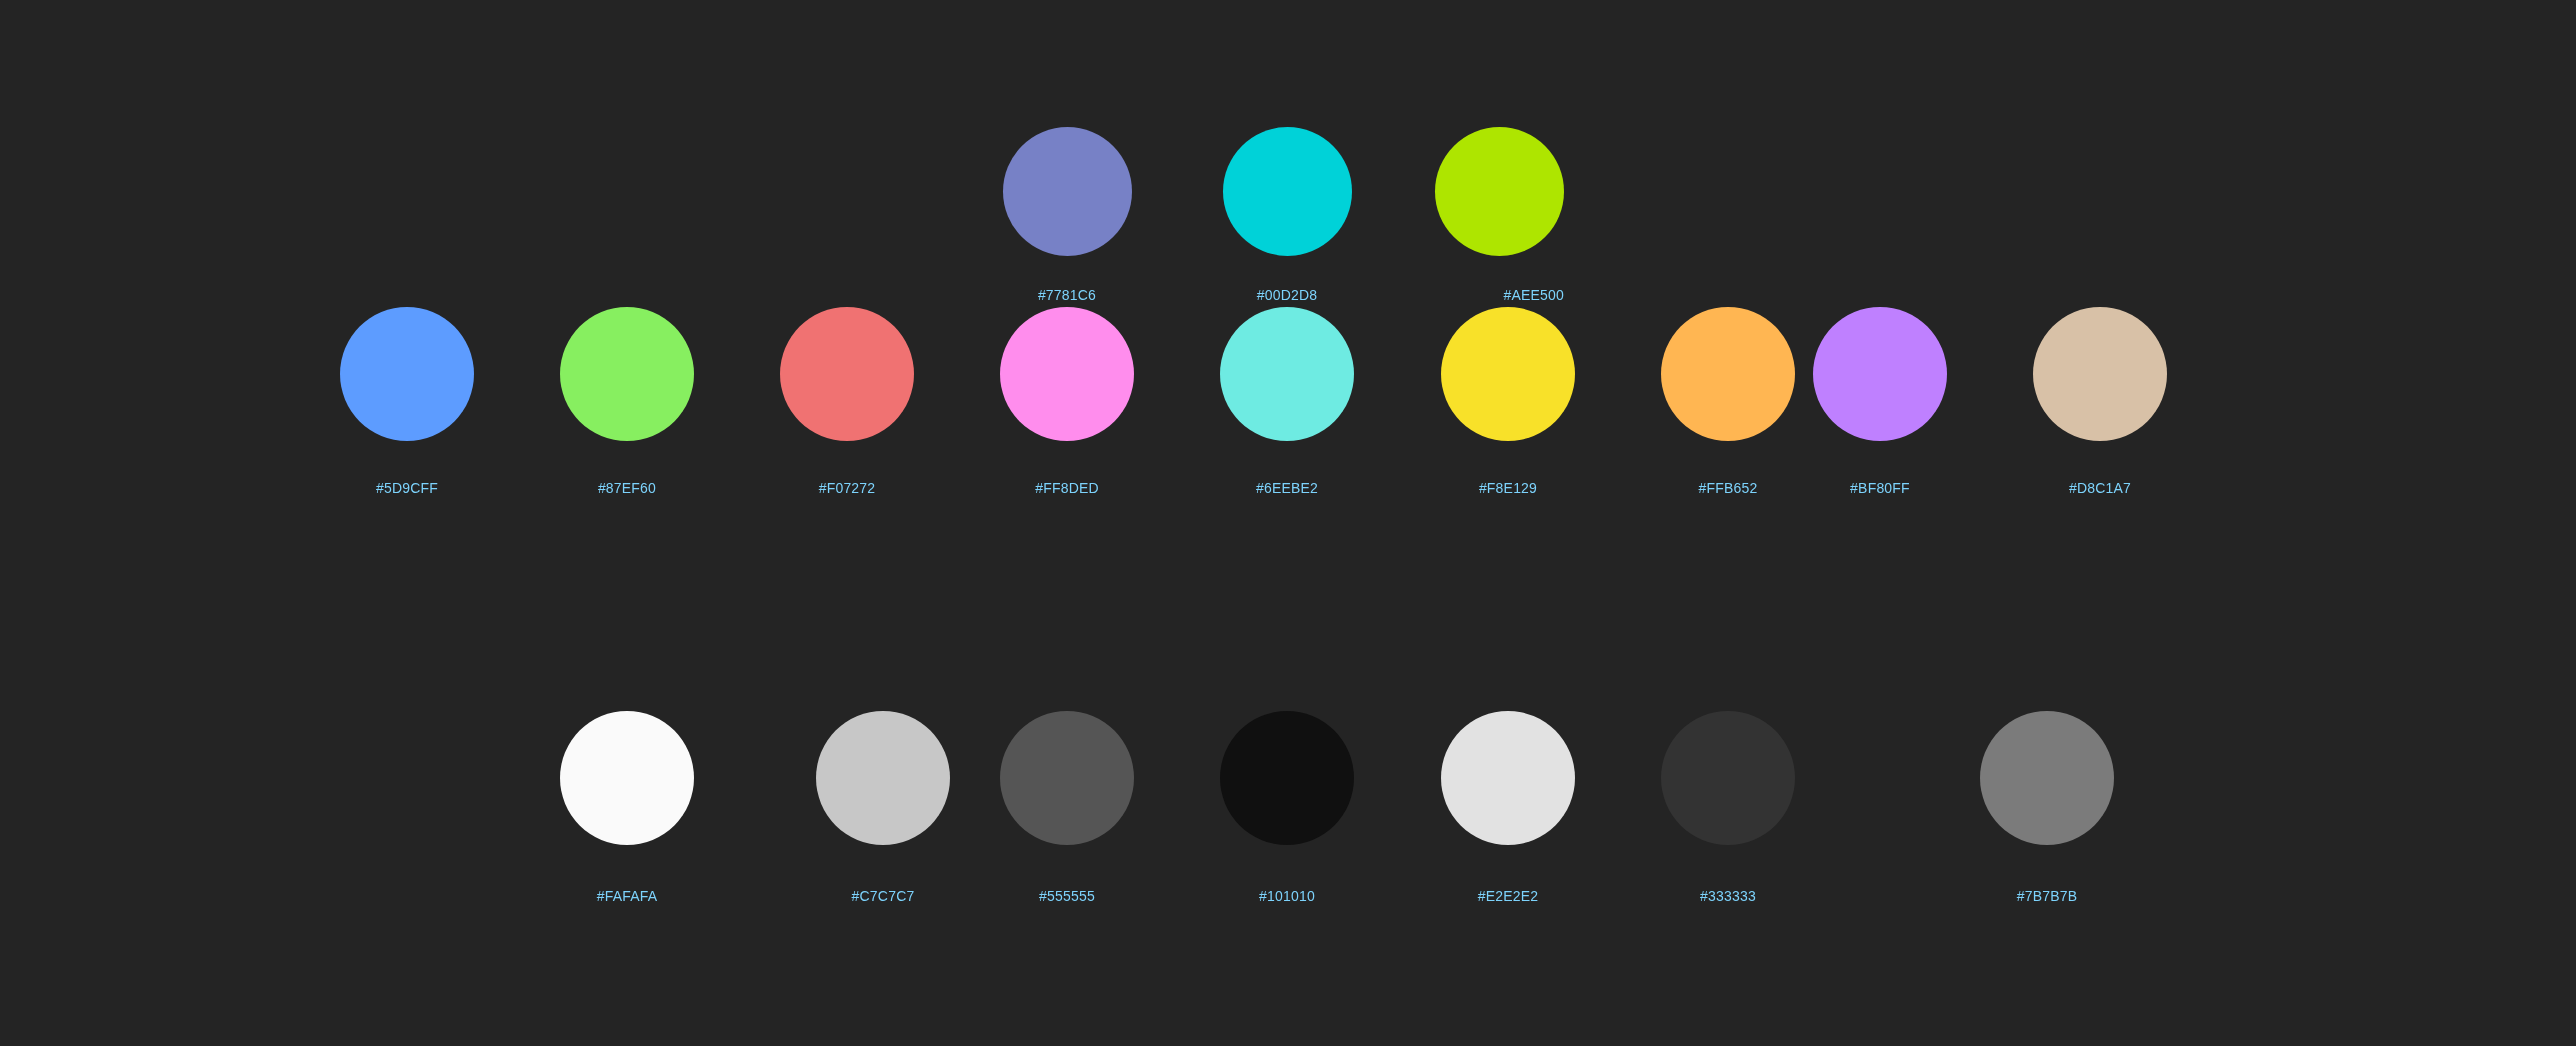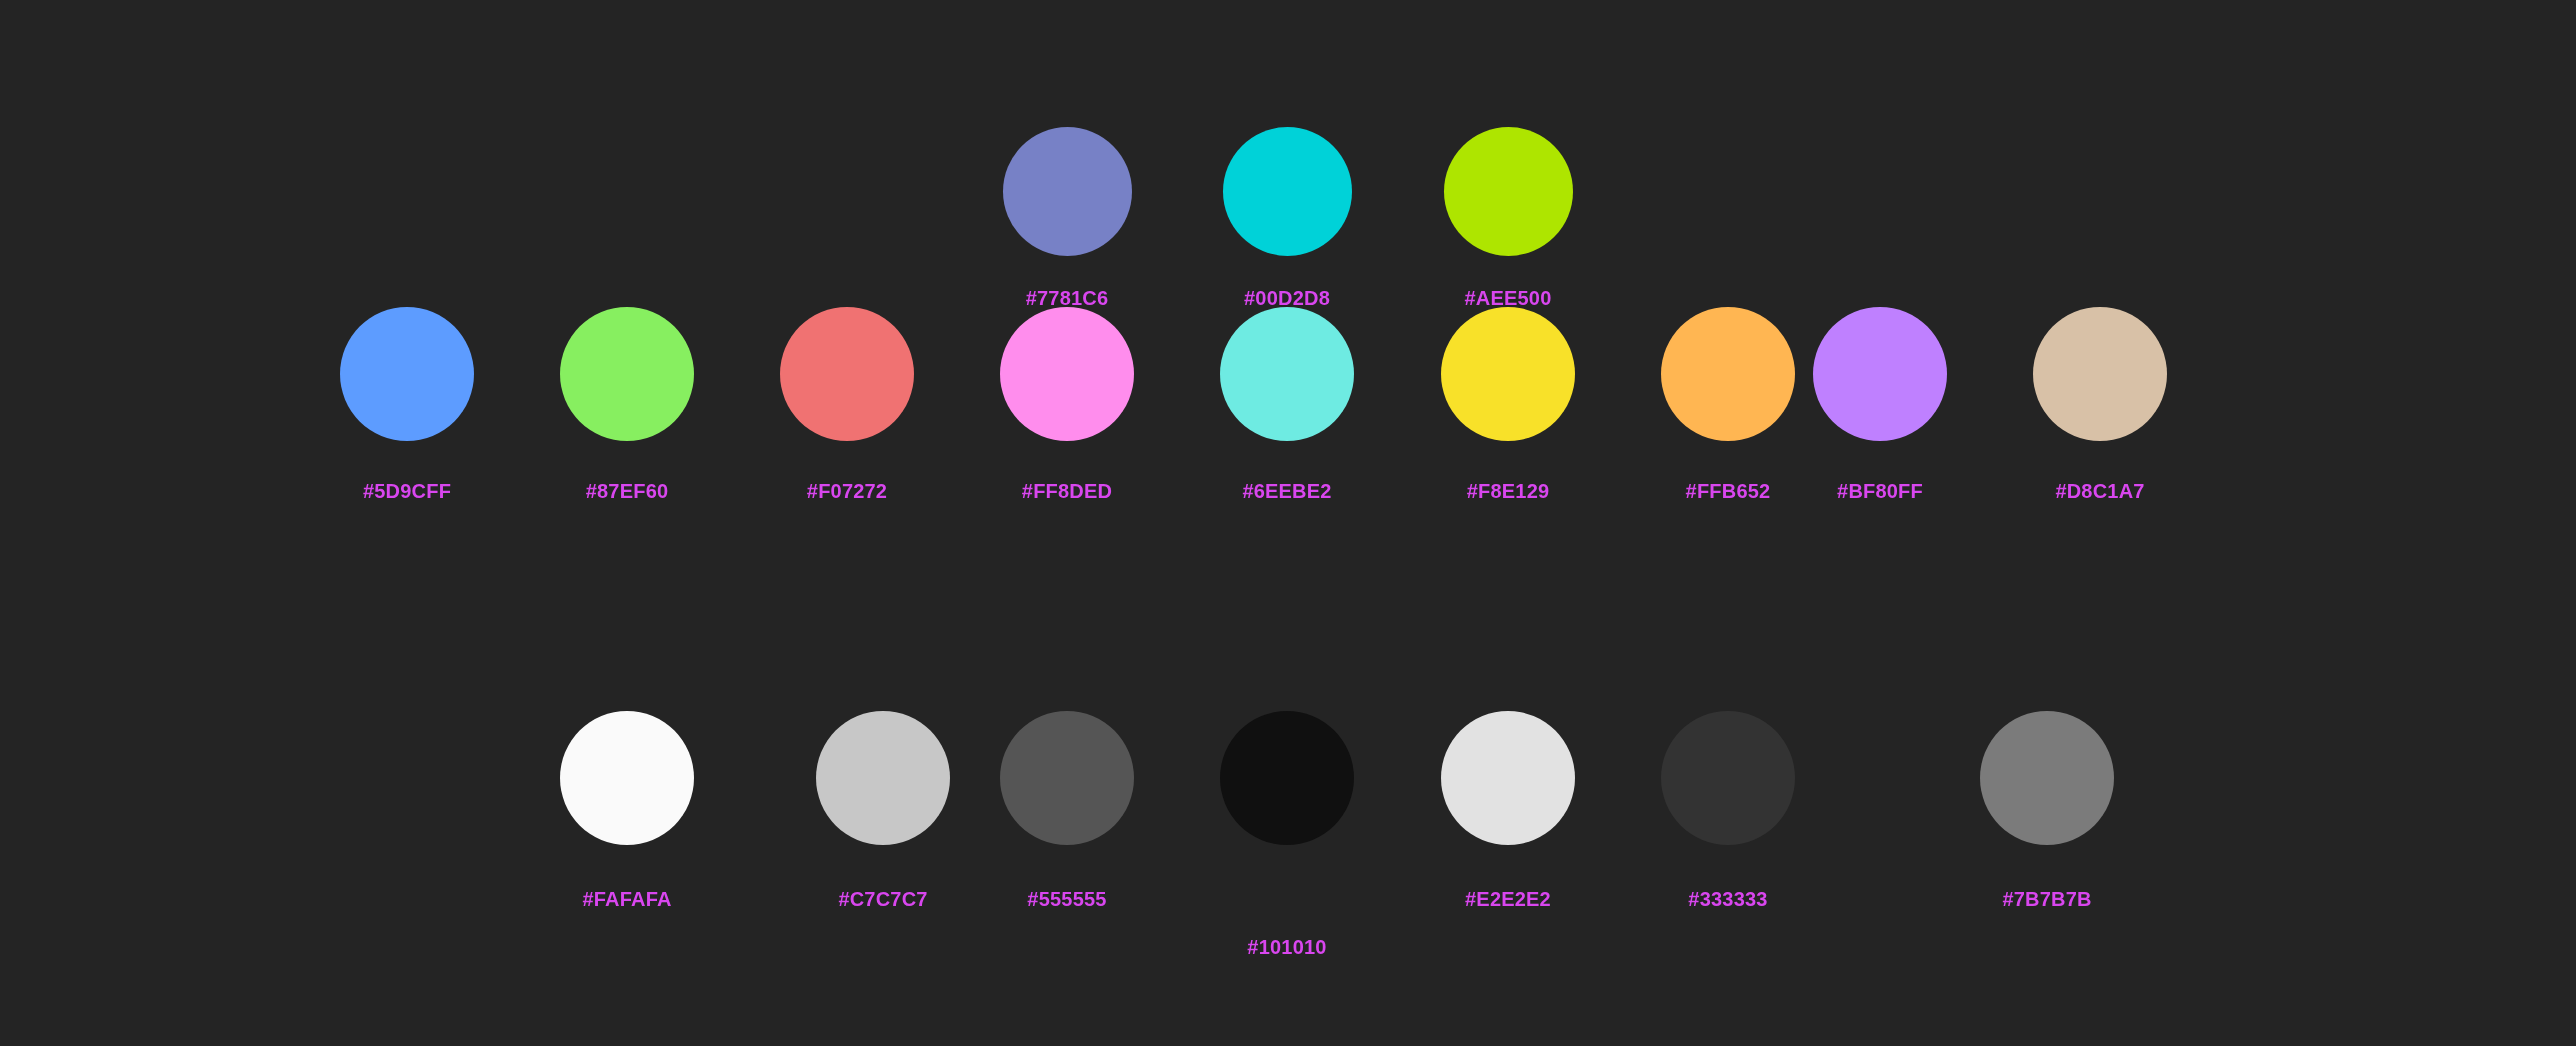--- a/index.html
+++ b/index.html
@@ -39,23 +39,23 @@
     flex-direction: column;
     align-items: center;
   }
 
   .swatch-dot {
     border-radius: 50%;
     display: block;
   }
 
   .swatch-label {
-    color: #d946ef;
-    font-size: 20px;
-    font-weight: 700;
+    color: #7dd3fc;
+    font-size: 14px;
+    font-weight: 400;
     letter-spacing: 0.2px;
     line-height: 1;
     white-space: nowrap;
   }
 
   
   #row-accent .swatch-dot { width: 129px; height: 129px; }
   #row-accent .swatch-label { margin-top: 32px; }
 
   
@@ -73,21 +73,21 @@
 
   <div class="swatch-row" id="row-accent" style="top: 127px;">
       <div class="swatch" style="left: 957px;">
         <span class="swatch-dot" style="background: rgb(119, 129, 198);"></span>
         <span class="swatch-label">#7781C6</span>
       </div>
       <div class="swatch" style="left: 1177px;">
         <span class="swatch-dot" style="background: rgb(0, 210, 216);"></span>
         <span class="swatch-label">#00D2D8</span>
       </div>
-      <div class="swatch" style="left: 1398px;">
+      <div class="swatch" style="left: 1344px; align-items: flex-end;">
         <span class="swatch-dot" style="background: rgb(174, 229, 0);"></span>
         <span class="swatch-label">#AEE500</span>
       </div>
     </div>
 
   <div class="swatch-row" id="row-pastel" style="top: 307px;">
       <div class="swatch" style="left: 297px;">
         <span class="swatch-dot" style="background: rgb(93, 156, 255);"></span>
         <span class="swatch-label">#5D9CFF</span>
       </div>
@@ -131,21 +131,21 @@
         <span class="swatch-label">#FAFAFA</span>
       </div>
       <div class="swatch" style="left: 773px;">
         <span class="swatch-dot" style="background: rgb(199, 199, 199);"></span>
         <span class="swatch-label">#C7C7C7</span>
       </div>
       <div class="swatch" style="left: 957px;">
         <span class="swatch-dot" style="background: rgb(85, 85, 85);"></span>
         <span class="swatch-label">#555555</span>
       </div>
-      <div class="swatch" style="left: 1177px; gap: 48px;">
+      <div class="swatch" style="left: 1177px;">
         <span class="swatch-dot" style="background: rgb(16, 16, 16);"></span>
         <span class="swatch-label">#101010</span>
       </div>
       <div class="swatch" style="left: 1398px;">
         <span class="swatch-dot" style="background: rgb(226, 226, 226);"></span>
         <span class="swatch-label">#E2E2E2</span>
       </div>
       <div class="swatch" style="left: 1618px;">
         <span class="swatch-dot" style="background: rgb(51, 51, 51);"></span>
         <span class="swatch-label">#333333</span>

